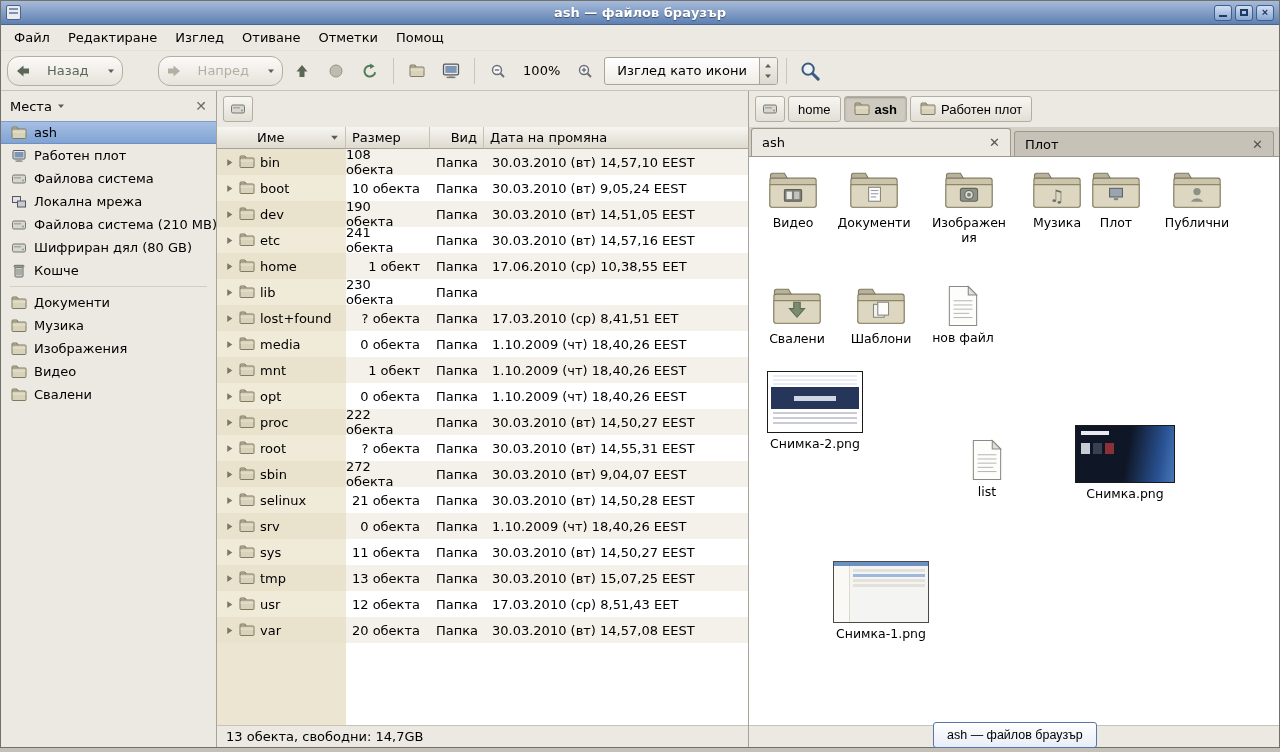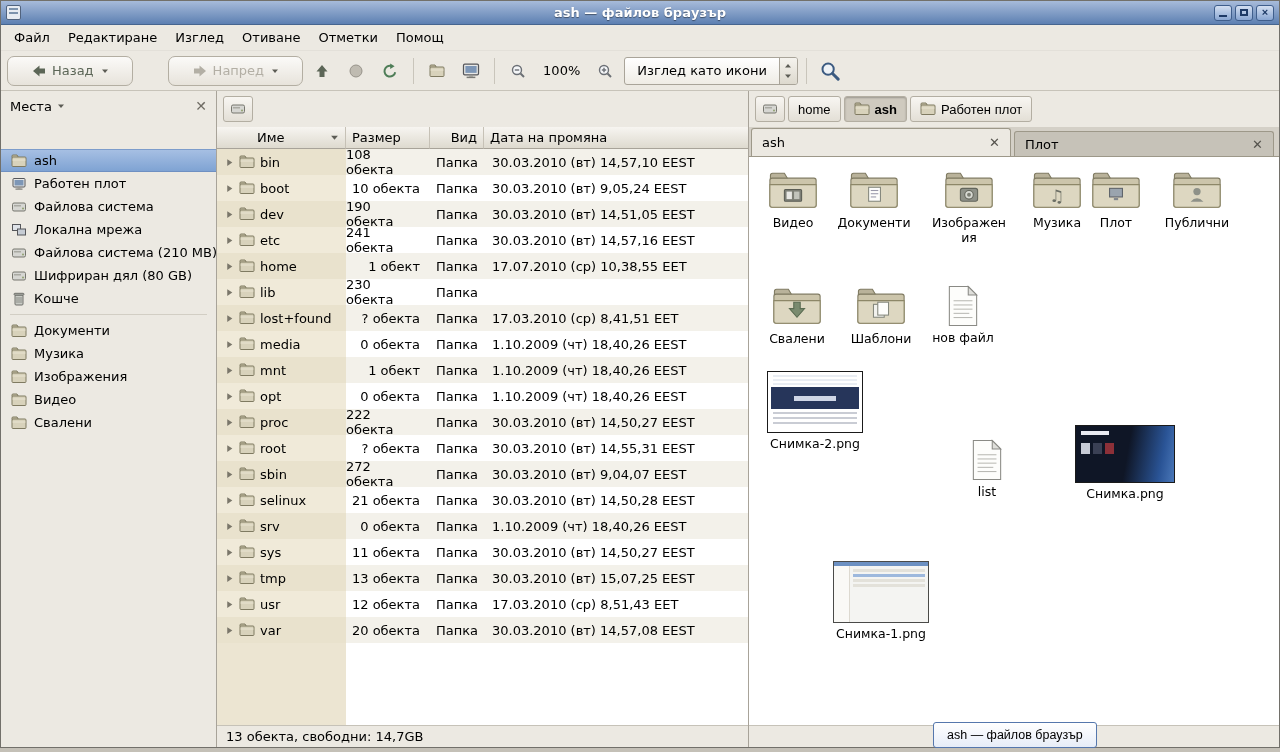--- a/index.html
+++ b/index.html
@@ -26,40 +26,40 @@
   .wc-min i{display:block;width:8px;height:2px;background:#1e3a66;margin-top:7px;}
   .wc-max i{display:block;width:8px;height:7px;border:2px solid #1e3a66;}
   .wc-close{font-weight:bold;}
 
   
   .menubar{height:26px;flex:none;display:flex;align-items:center;padding:0 4px;font-size:13px;
            border-bottom:1px solid #e3e0d9;}
   .mitem{padding:3px 9px;border-radius:2px;}
   .toolbar{height:40px;flex:none;display:flex;align-items:center;padding:0 6px;gap:4px;
            border-bottom:1px solid #c7c3b9;font-size:13px;}
-  .btn{display:flex;align-items:center;gap:5px;height:30px;padding:0 23px;border:1px solid #b3aea2;
-       border-radius:7px;background:linear-gradient(#fbfaf8,#e7e3db);}
+  .btn{display:flex;align-items:center;gap:16px;height:30px;padding:0 7px;border:1px solid #b3aea2;
+       border-radius:12px;background:linear-gradient(#fbfaf8,#e7e3db);}
   .btn .lbl{padding-right:2px;}
   .btn.disabled{color:#9f9b91;margin-left:31px;}
   .tbtn{width:30px;height:30px;display:flex;align-items:center;justify-content:center;border:none;background:transparent;}
   .tsep{width:1px;height:26px;background:#c9c5bb;margin:0 4px;flex:none;}
   .zoomlbl{padding:0 6px;}
   .combo{display:flex;align-items:stretch;height:28px;border:1px solid #a9a499;border-radius:3px;
          background:linear-gradient(#ffffff,#efece5);overflow:hidden;}
   .combo .ctext{display:flex;align-items:center;padding:0 12px;min-width:130px;}
   .combo .cbtn{width:18px;border-left:1px solid #a9a499;display:flex;flex-direction:column;align-items:center;
                justify-content:center;gap:2px;background:linear-gradient(#f5f3ee,#ddd9ce);}
   .i16{width:16px;height:16px;flex:none;}
   .i20{width:20px;height:20px;flex:none;}
   .chev{width:8px;height:8px;flex:none;}
 
   
   .main{flex:1;display:flex;min-height:0;}
 
-  .sidebar{width:216px;flex:none;border-right:1px solid #a8a399;display:flex;flex-direction:column;background:#ece9e2;gap:28px;}
+  .sidebar{width:216px;flex:none;border-right:1px solid #a8a399;display:flex;flex-direction:column;background:#ece9e2;}
   .side-head{height:30px;flex:none;display:flex;align-items:center;gap:5px;padding:0 9px;font-size:13px;}
   .side-close{margin-left:auto;color:#6e6b63;font-size:14px;line-height:1;background:none;border:none;padding:0;}
   .pitem{height:23px;flex:none;display:flex;align-items:center;gap:7px;padding:0 10px;font-size:13px;white-space:nowrap;}
   .pitem.sel{background:linear-gradient(#a6bfe3,#7fa3d3);border-top:1px solid #7c9ccb;border-bottom:1px solid #6f90c2;}
   .psep{height:1px;background:#d2cec4;margin:4px 9px;flex:none;}
 
   
   .middle{width:532px;flex:none;display:flex;flex-direction:column;border-right:1px solid #a8a399;background:#ece9e2;min-height:0;}
   .pathrow{height:36px;flex:none;display:flex;align-items:center;gap:3px;padding:0 6px;}
   .rootbtn{width:30px;height:26px;border:1px solid #b3aea2;border-radius:3px;
@@ -504,21 +504,21 @@
       <svg class="exp">
                   <use href="#tri-right"></use>
                 </svg>
       <svg class="i16">
                   <use href="#folder"></use>
                 </svg>
       <span>home</span>
     </div>
     <div class="c-size cc">1 обект</div>
     <div class="c-type cc">Папка</div>
-    <div class="c-date cc">17.07.2010 (ср) 10,38,55 EET</div>
+    <div class="c-date cc">17.06.2010 (ср) 10,38,55 EET</div>
   </div>
             <div class="trow">
     <div class="c-name">
       <svg class="exp">
                   <use href="#tri-right"></use>
                 </svg>
       <svg class="i16">
                   <use href="#folder"></use>
                 </svg>
       <span>lib</span>

